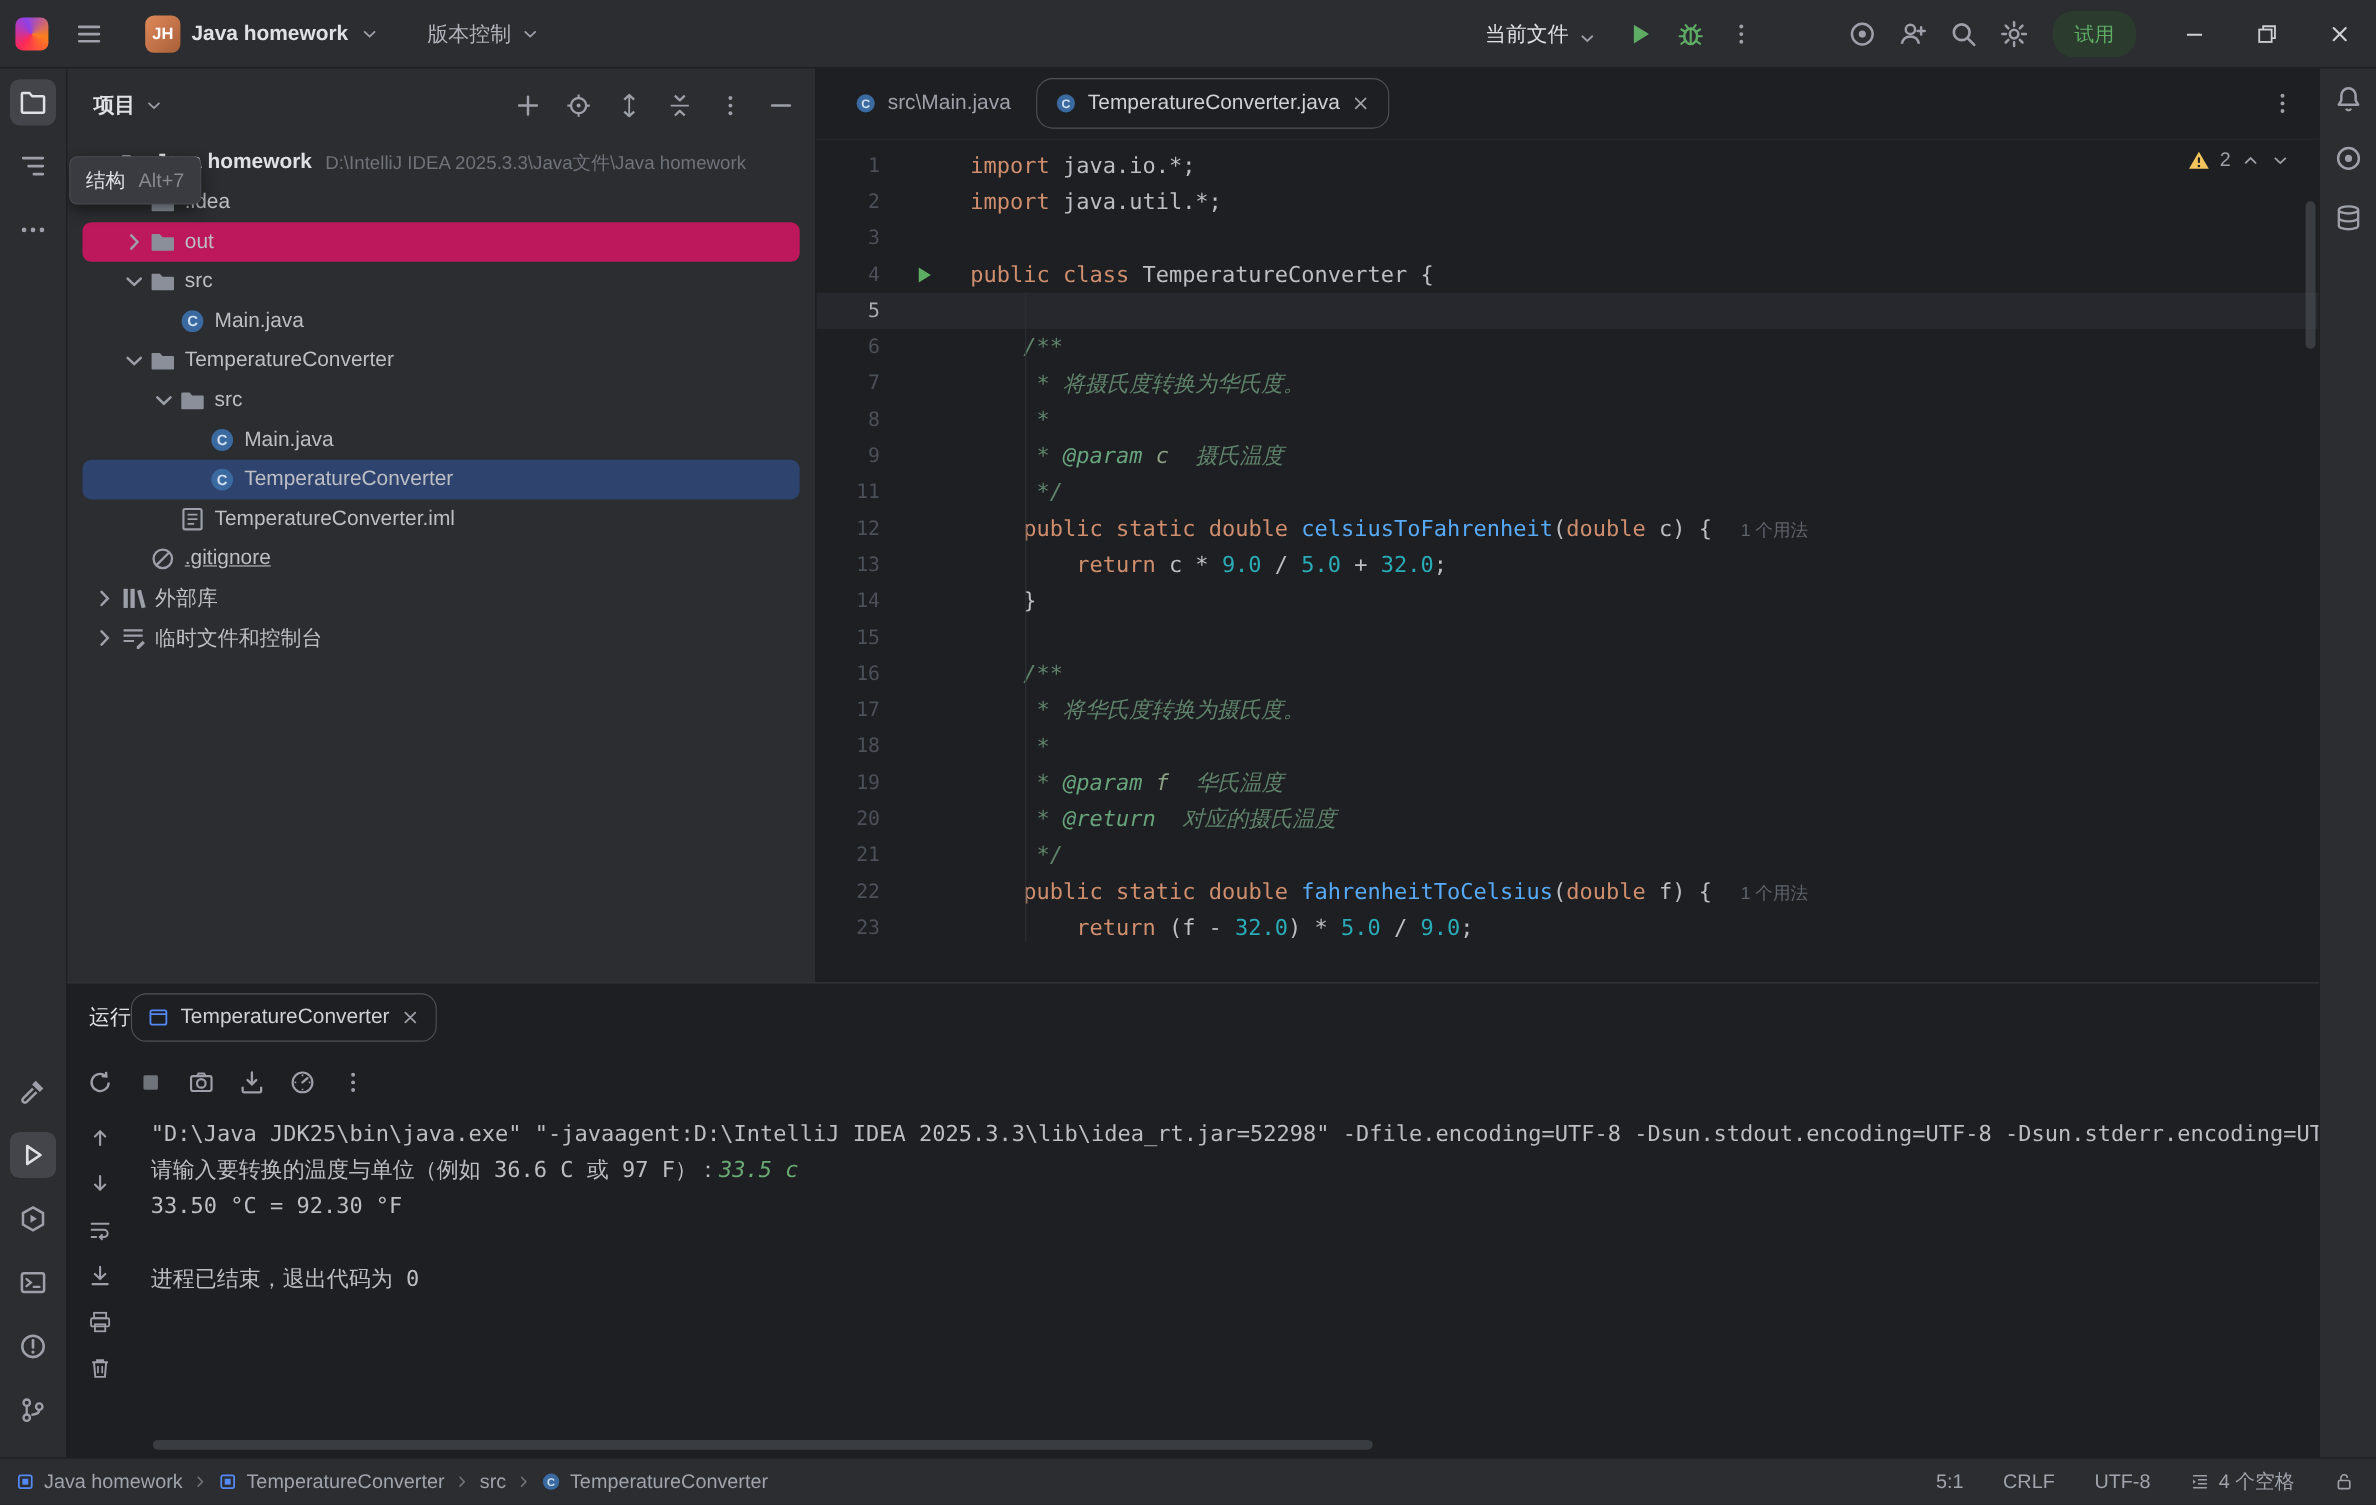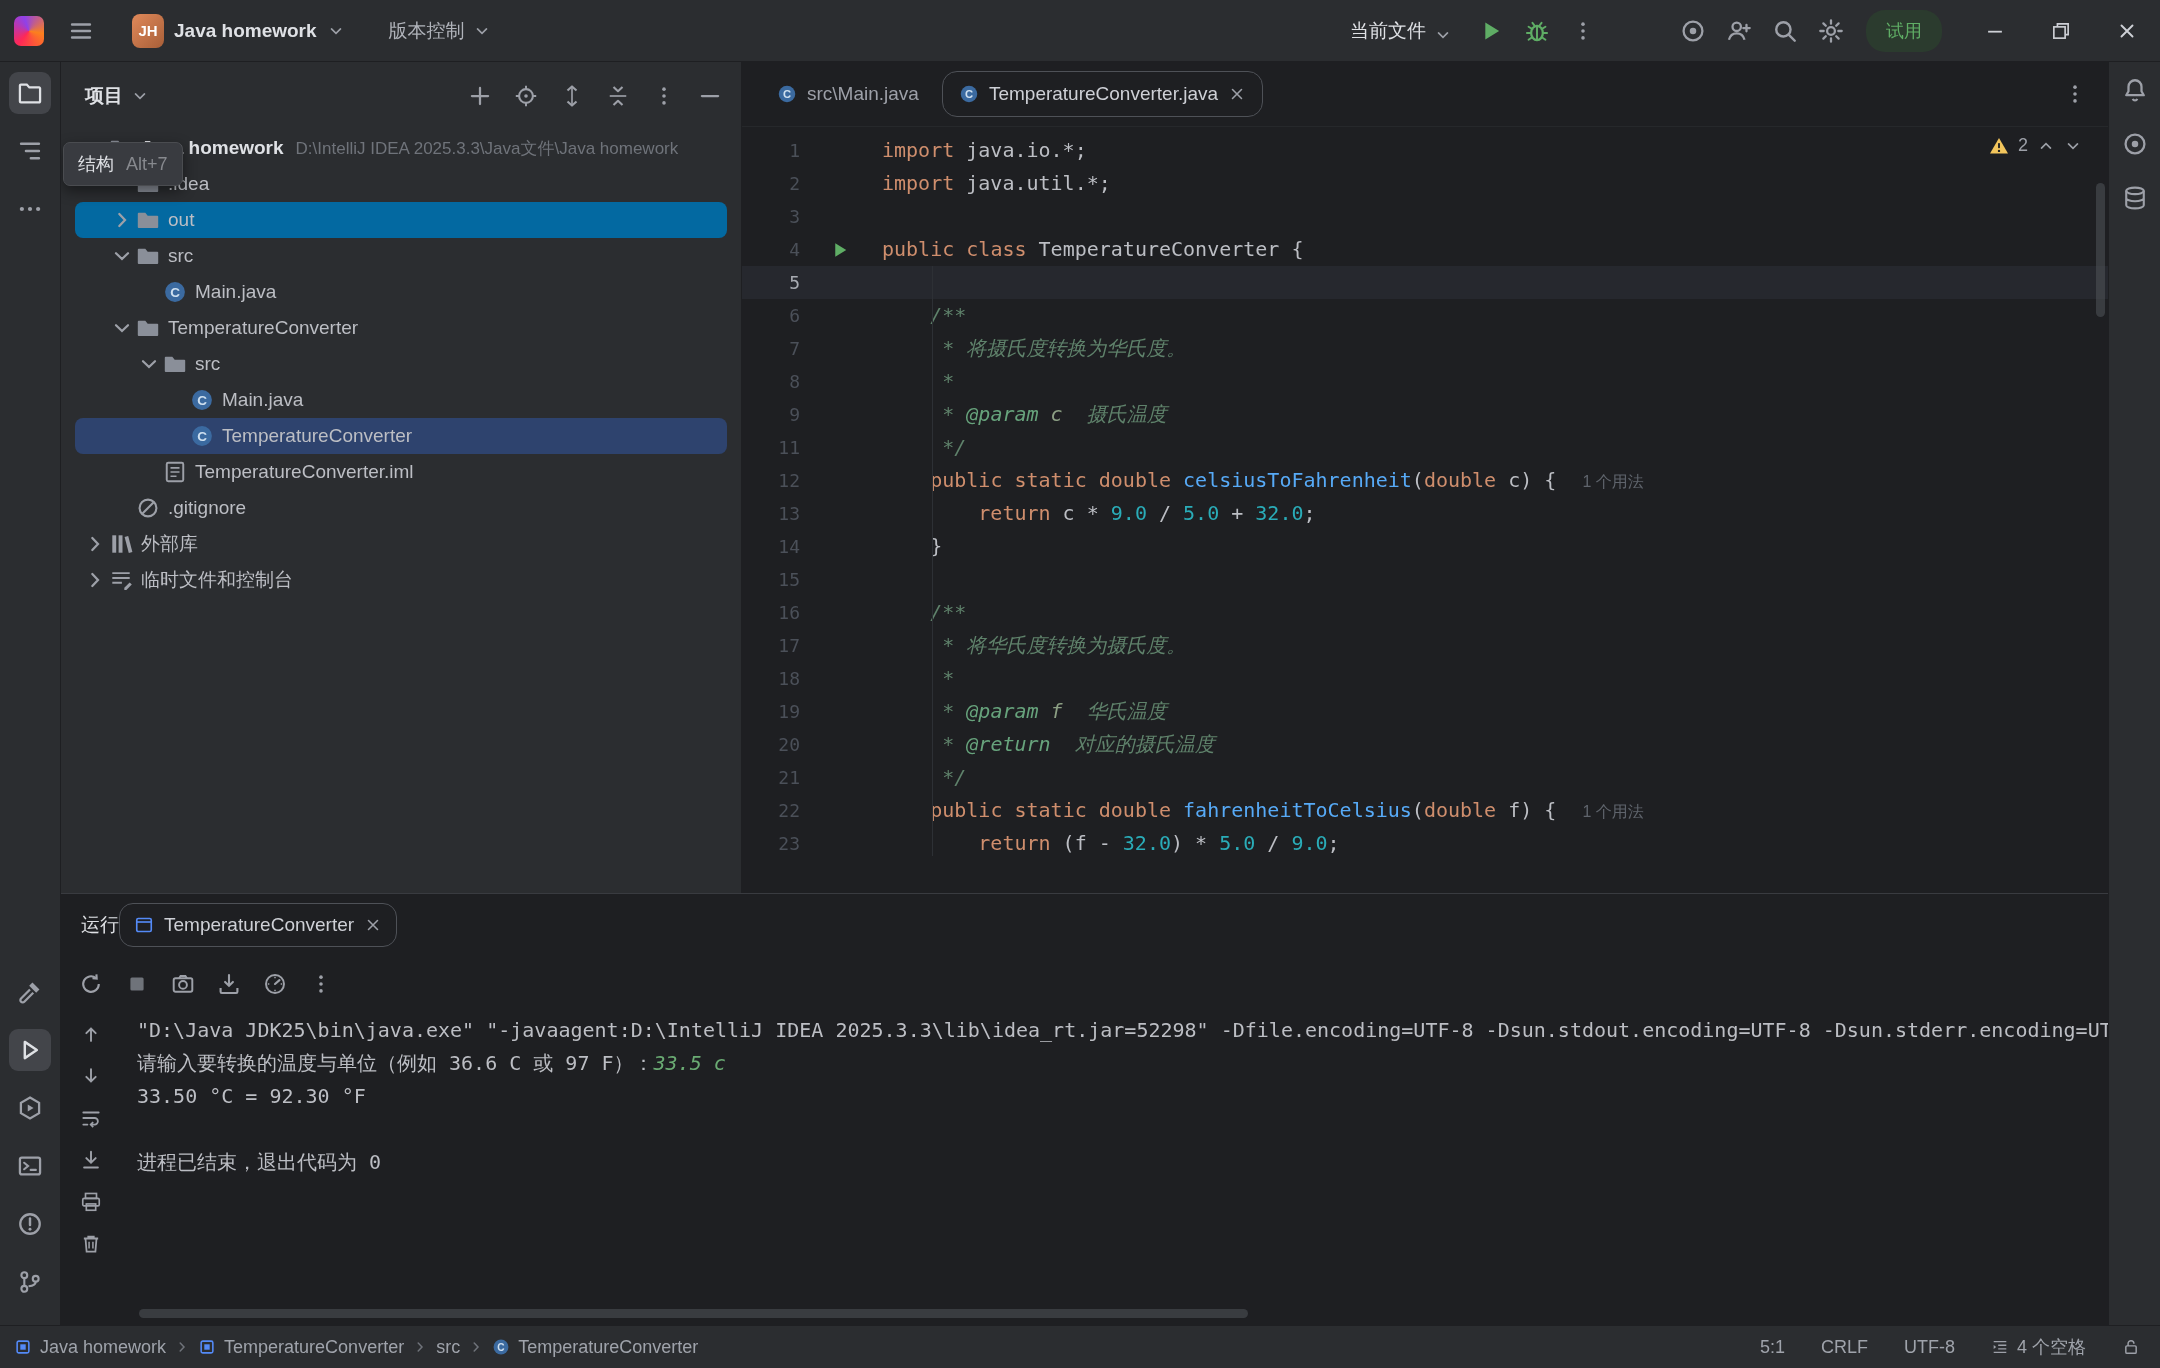--- a/index.html
+++ b/index.html
@@ -35,21 +35,21 @@
 #right-stripe .stripe-btn{width:40px;height:40px;margin-bottom:14px}
 
 
 #project-panel{position:absolute;left:61px;top:62px;width:681px;height:831px;background:var(--panel-bg,#2b2d30);border-right:1px solid #1e1f22;overflow:hidden}
 .pp-header{height:68px;display:flex;align-items:center;padding:0 12px 0 24px}
 .pp-title{display:flex;align-items:center;gap:8px;color:#dfe1e5;font-weight:700}
 .pp-actions{margin-left:auto;display:flex;align-items:center;gap:8px}
 .pp-actions .tb-btn{width:38px;height:38px}
 .tree-row{height:36px;display:flex;align-items:center;margin:0 14px;border-radius:8px;white-space:nowrap;overflow:hidden}
 .tree-row.sel{background:var(--selection,#2e436e)}
-.tree-row.hov{background:#0369a1}
+.tree-row.hov{background:#be185d}
 .tree-row .chev{width:24px;height:24px;flex:0 0 auto}
 .tree-row .ti{width:24px;height:24px;margin:0 8px 0 2px;flex:0 0 auto}
 .tree-label.bold{font-weight:700;color:#dfe1e5}
 .tree-path{color:#6f737a;font-size:17px;margin-left:12px}
 .tooltip{position:absolute;left:2px;top:80px;display:flex;align-items:center;gap:12px;background:#393b40;border:1px solid #4a4c50;border-radius:7px;padding:9px 14px;font-size:18px;box-shadow:0 5px 14px rgba(0,0,0,.45);z-index:8}
 .tt-label{color:#dfe1e5}
 .tt-key{color:#87898e}
 
 
 #editor{position:absolute;left:742px;top:62px;right:52px;height:831px;background:var(--editor-bg,#1e1f22);display:flex;flex-direction:column}
@@ -467,21 +467,21 @@
       <div class="tree-row" style="padding-left: 62px;">
         <span class="icon chev"></span>
         <span class="icon ti">
           <svg viewBox="0 0 16 16">
             <rect x="2.5" y="1.8" width="11" height="12.4" rx="1" fill="none" stroke="#9da0a8" stroke-width="1.3"></rect>
             <path d="M5 5.2h6M5 8h6M5 10.8h4" stroke="#9da0a8" stroke-width="1.1"></path>
           </svg>
         </span>
         <span class="tree-label">TemperatureConverter.iml</span>
       </div>
-      <div class="tree-row" style="padding-left: 35px;">
+      <div class="tree-row" style="padding-left: 35px; text-decoration: underline;">
         <span class="icon chev"></span>
         <span class="icon ti">
           <svg viewBox="0 0 16 16">
             <circle cx="8" cy="8" r="5.6" fill="none" stroke="#9da0a8" stroke-width="1.4"></circle>
             <path d="M4.2 11.8l7.6-7.6" stroke="#9da0a8" stroke-width="1.4"></path>
           </svg>
         </span>
         <span class="tree-label">.gitignore</span>
       </div>
       <div class="tree-row" style="padding-left: 8px;">

